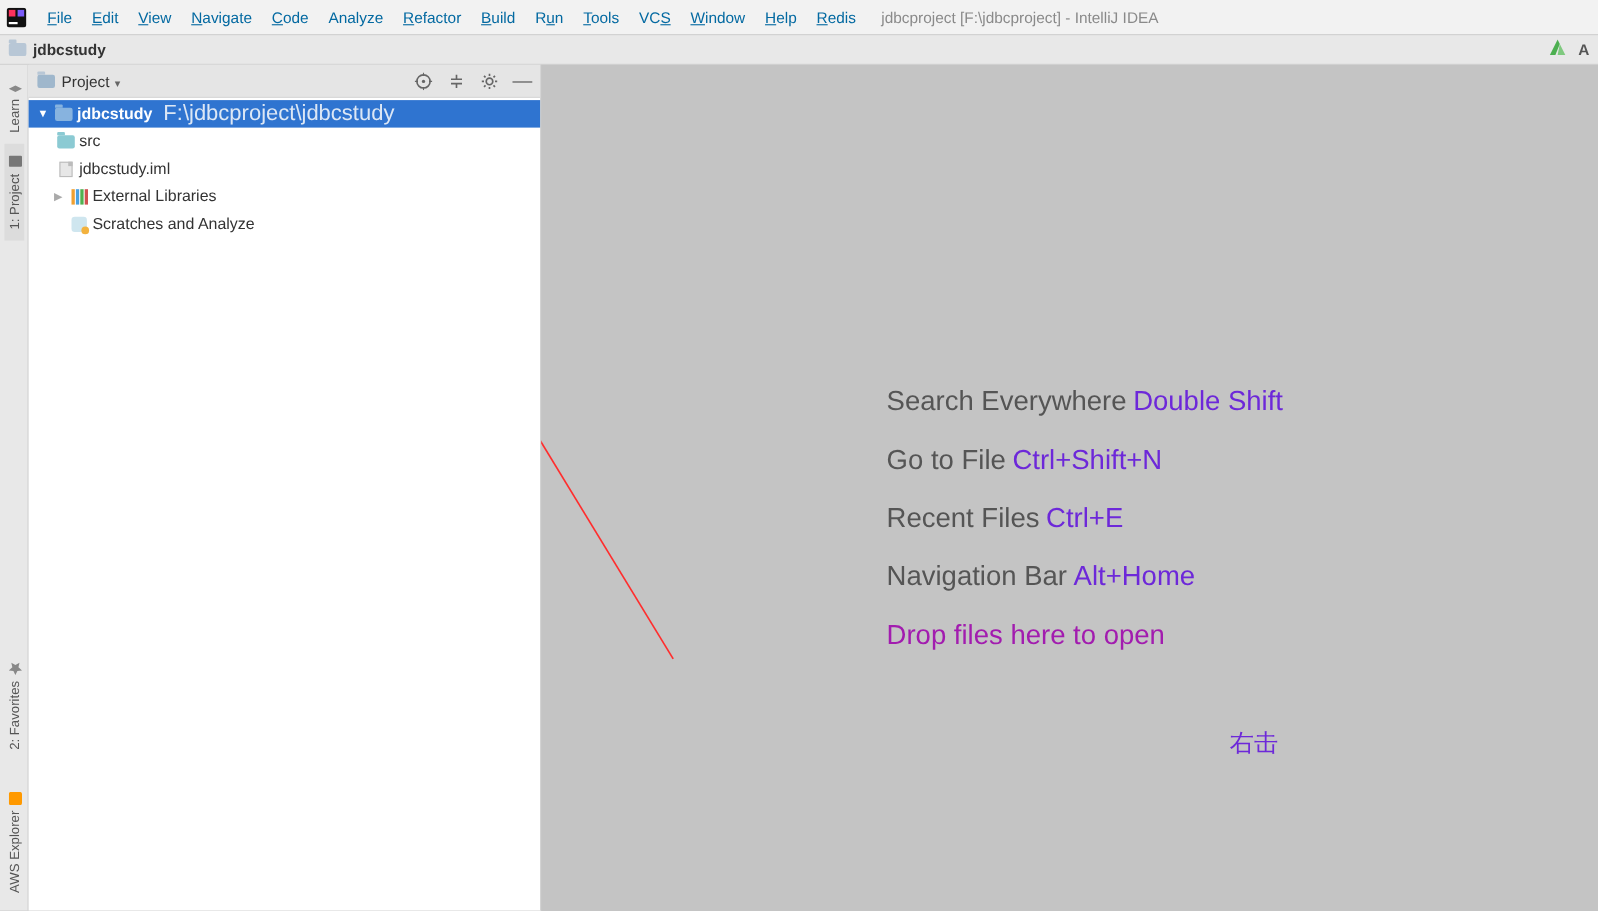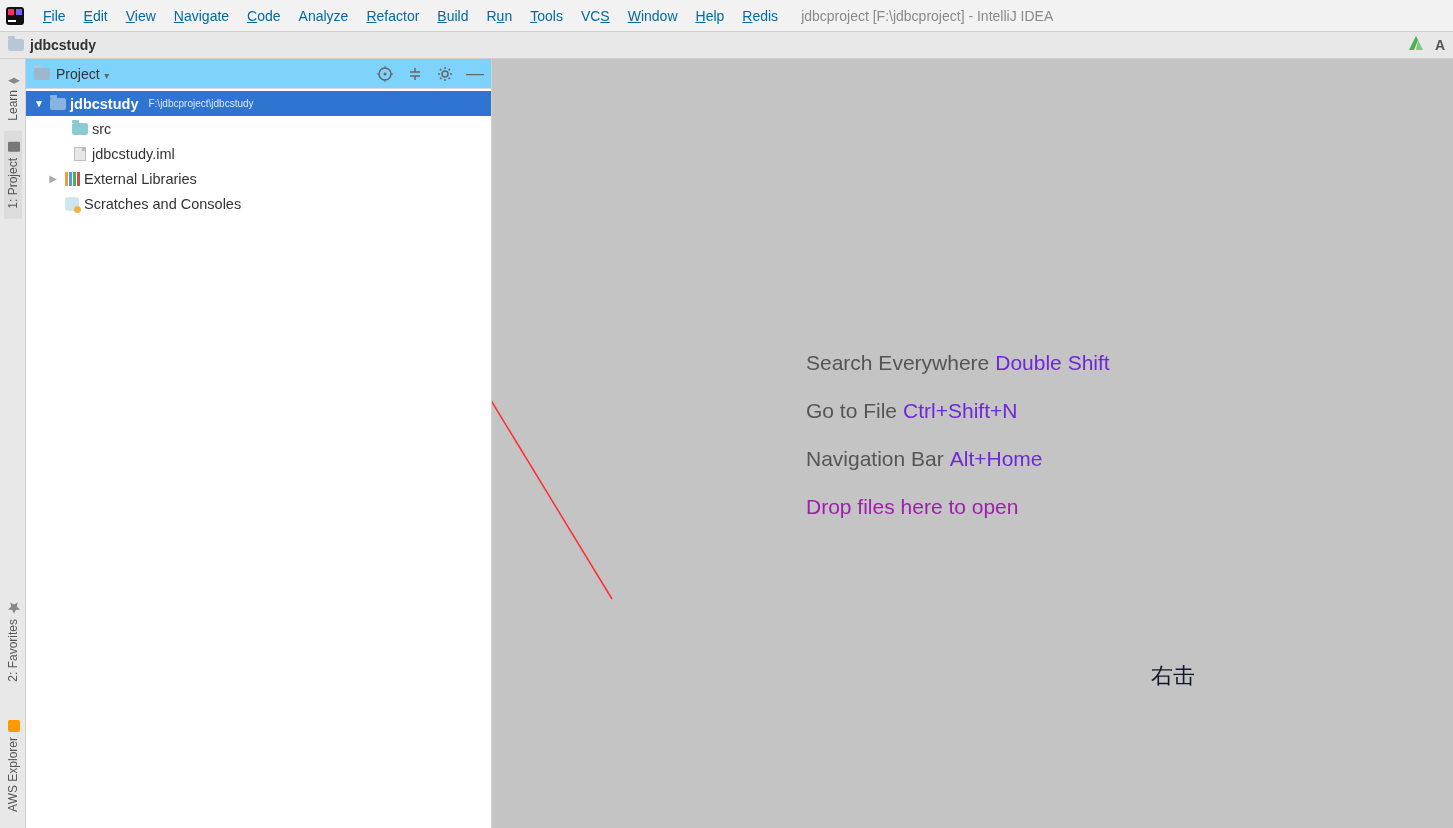--- a/index.html
+++ b/index.html
@@ -25,63 +25,63 @@
 
 
 .left-gutter { width: 26px; background: #e8e8e8; border-right: 1px solid #d0d0d0; display: flex; flex-direction: column; align-items: center; padding-top: 4px; }
 .vtab { writing-mode: vertical-rl; transform: rotate(180deg); font-size: 12px; color: #555; padding: 10px 2px; cursor: default; display: flex; align-items: center; gap: 5px; }
 .vtab.active { background: #dcdcdc; }
 .vtab-ico { width: 12px; height: 12px; display: inline-block; }
 .gutter-spacer { flex: 1; }
 
 
 .project-pane { width: 466px; background: #ffffff; border-right: 1px solid #cfcfcf; display: flex; flex-direction: column; }
-.pane-header { height: 30px; background: #7dd3fc; border-bottom: 1px solid #d8d8d8; display: flex; align-items: center; padding: 0 8px; justify-content: space-between; }
+.pane-header { height: 30px; background: #e5e5e5; border-bottom: 1px solid #d8d8d8; display: flex; align-items: center; padding: 0 8px; justify-content: space-between; }
 .pane-header-left { display: flex; align-items: center; gap: 6px; }
 .pane-title { font-size: 14px; color: #333; }
 .pane-title-caret { font-size: 10px; color: #666; margin-left: 2px; }
 .pane-header-right { display: flex; align-items: center; gap: 14px; color: #666; }
 .tool-btn { width: 16px; height: 16px; display: inline-flex; align-items: center; justify-content: center; cursor: default; font-size: 16px; }
 
 
 .tree { padding: 2px 0; font-size: 14.5px; }
 .tree-row { height: 25px; display: flex; align-items: center; padding-left: 6px; gap: 4px; white-space: nowrap; }
 .tree-row.selected { background: #2f74d0; color: #fff; }
 .tree-row.selected .path { color: #dce7f5; }
 .tree-toggle { width: 14px; display: inline-flex; justify-content: center; font-size: 10px; color: #777; }
 .tree-row.selected .tree-toggle { color: #fff; }
 .tree-ico { width: 16px; height: 14px; display: inline-flex; align-items: center; justify-content: center; }
 .tree-label { }
 .tree-label.bold { font-weight: 600; }
-.path { color: #6b6b6b; margin-left: 6px; font-size: 10px; }
-.indent-1 { padding-left: 46px; }
+.path { color: #6b6b6b; margin-left: 6px; font-size: 20px; }
+.indent-1 { padding-left: 26px; }
 .indent-0b { padding-left: 20px; }
 
 
 .ico-folder-blue { width: 16px; height: 12px; background: #87b3df; border-radius: 2px; position: relative; }
 .ico-folder-blue::before { content: ""; position: absolute; top: -3px; left: 0; width: 7px; height: 3px; background: #87b3df; border-radius: 1px 1px 0 0; }
 .ico-folder-cyan { width: 16px; height: 12px; background: #8bcad3; border-radius: 2px; position: relative; }
 .ico-folder-cyan::before { content: ""; position: absolute; top: -3px; left: 0; width: 7px; height: 3px; background: #8bcad3; border-radius: 1px 1px 0 0; }
 .ico-file { width: 12px; height: 14px; background: #e7e7e7; border: 1px solid #bcbcbc; position: relative; }
 .ico-file::after { content: ""; position: absolute; right: -1px; top: -1px; width: 4px; height: 4px; background: #bcbcbc; }
 .ico-lib { display: inline-flex; gap: 1px; }
 .ico-lib span { width: 3px; height: 14px; display: inline-block; }
 .ico-lib span:nth-child(1){ background:#f0a030;} .ico-lib span:nth-child(2){ background:#4aa0e0;} .ico-lib span:nth-child(3){ background:#50b050;} .ico-lib span:nth-child(4){ background:#d05050;}
 .ico-scratch { width: 14px; height: 14px; background: #cfe6ef; border-radius: 3px; position: relative; }
 .ico-scratch::after { content: ""; position: absolute; right: -2px; bottom: -2px; width: 7px; height: 7px; background: #f3b23e; border-radius: 50%; }
 
 
 .editor-area { flex: 1; background: #c4c4c4; position: relative; }
-.welcome-hints { position: absolute; left: 314px; top: 292px; display: flex; flex-direction: column; gap: 24px; font-size: 21px; color: #555; }
+.welcome-hints { position: absolute; left: 314px; top: 292px; display: flex; flex-direction: column; gap: 24px; font-size: 25px; color: #555; }
 .hint-row { display: flex; gap: 6px; }
 .hint-key { color: #6d28d9; }
 .hint-drop { color: #a21caf; }
 
 
-.annotation-text { position: absolute; left: 659px; top: 602px; color: #0f172a; font-size: 22px; font-family: Liberation Mono, monospace; }
+.annotation-text { position: absolute; left: 626px; top: 602px; color: #6d28d9; font-size: 22px; font-family: Liberation Mono, monospace; }
 svg.arrow { position: absolute; left: 0; top: 0; pointer-events: none; }
 </style>
 </head>
 <body>
 
 <div class="menubar">
   <span class="app-logo">
     <svg viewBox="0 0 18 18">
         <rect width="18" height="18" rx="3" fill="#111"></rect>
         <rect x="2" y="2" width="6" height="6" fill="#fe315d"></rect>
@@ -227,34 +227,38 @@
               <span></span>
             </span>
           </span>
         <span class="tree-label">External Libraries</span>
       </div>
       <div class="tree-row indent-0b">
         <span class="tree-toggle"></span>
         <span class="tree-ico">
             <span class="ico-scratch"></span>
           </span>
-        <span class="tree-label">Scratches and Consoles</span>
+        <span class="tree-label">Scratches and Analyze</span>
       </div>
     </div>
   </div>
 
   <div class="editor-area">
     <div class="welcome-hints">
       <div class="hint-row">
         <span>Search Everywhere</span>
         <span class="hint-key">Double Shift</span>
       </div>
       <div class="hint-row">
         <span>Go to File</span>
         <span class="hint-key">Ctrl+Shift+N</span>
+      </div>
+      <div class="hint-row">
+        <span>Recent Files</span>
+        <span class="hint-key">Ctrl+E</span>
       </div>
       <div class="hint-row">
         <span>Navigation Bar</span>
         <span class="hint-key">Alt+Home</span>
       </div>
       <div class="hint-row hint-drop">
         <span>Drop files here to open</span>
       </div>
     </div>
 

